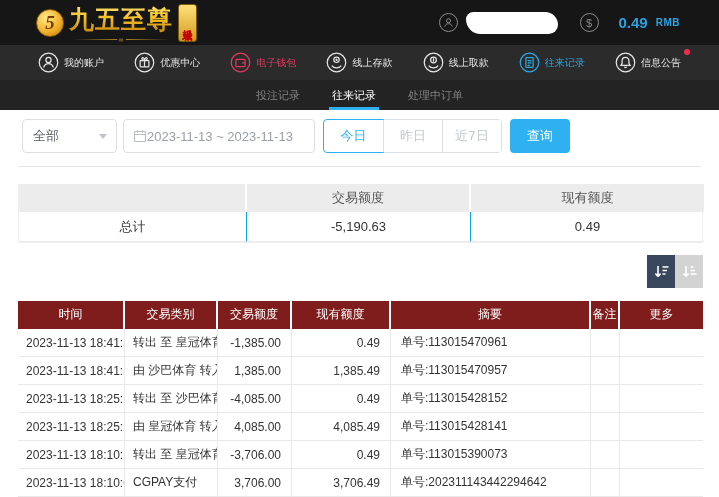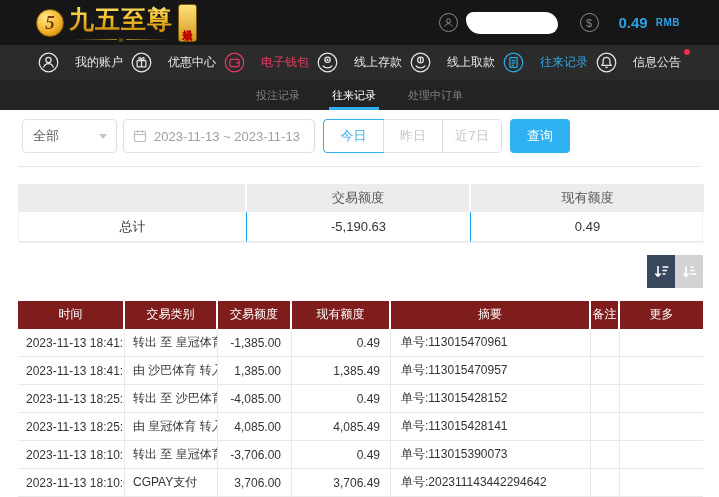--- a/index.html
+++ b/index.html
@@ -31,39 +31,39 @@
   .icon-circle { width:19px; height:19px; border:1.5px solid #8b8b8b; border-radius:50%;
     color:#8b8b8b; display:flex; align-items:center; justify-content:center; font-size:11px; }
   .redacted { width:92px; height:22px; background:#fff; border-radius:8px 14px 10px 16px; }
   .balance { color:#2ba3e3; font-size:15px; font-weight:bold; margin-left:12px; }
   .currency { color:#2ba3e3; font-size:10px; font-weight:bold; letter-spacing:.5px; }
   .dollar-gap { margin-left:14px; }
 
   
   .navbar { height:35px; background:#2b2b2b; display:flex; align-items:center;
     justify-content:space-between; padding:0 38px; }
-  .nav-item { display:flex; align-items:center; gap:16px; color:#e6e6e6; font-size:12px; cursor:pointer; position:relative; }
+  .nav-item { display:flex; align-items:center; gap:5px; color:#e6e6e6; font-size:10px; cursor:pointer; position:relative; }
   .nav-item svg { display:block; }
   .nav-item.red { color:#e23a5f; }
   .nav-item.blue { color:#2da7e0; }
   .nav-dot { position:absolute; top:-3px; right:-9px; width:6px; height:6px; border-radius:50%; background:#ef2d4e; }
 
   
   .tabbar { height:30px; background:#232323; display:flex; align-items:stretch; justify-content:center; gap:26px; }
   .tab { color:#828282; font-size:11px; display:flex; align-items:center; padding:0 3px; cursor:pointer;font-family:Liberation Serif, serif; }
   .tab.active { color:#fff; box-shadow:inset 0 -3px 0 #2fb0f0; }
 
   
   .filter-row { display:flex; align-items:center; margin:9px 0 0 22px; height:34px; }
   .select { width:95px; height:34px; border:1px solid #dcdfe6; border-radius:4px;
     display:flex; align-items:center; padding:0 10px; font-size:13px; color:#5a5e66; position:relative; }
   .select .arrow { position:absolute; right:9px; width:0; height:0;
     border-left:4.5px solid transparent; border-right:4.5px solid transparent; border-top:5px solid #bfc4cc; }
   .datebox { width:192px; height:34px; border:1px solid #dcdfe6; border-radius:4px; margin-left:6px;
-    display:flex; align-items:center; gap:7px; padding:0 9px; font-size:13px; color:#9b9fa6; }
+    display:flex; align-items:center; padding:0 9px; font-size:13px; color:#9b9fa6; }
   .btn-group { display:flex; margin-left:8px; height:34px; border:1px solid #dcdfe6; border-radius:4px; }
   .btn-group .qbtn { width:59px; font-size:13px; color:#c3c8cf; background:#fff; border:none;
     border-left:1px solid #dcdfe6; cursor:pointer;font-family:Liberation Mono, monospace; }
   .btn-group .qbtn:first-child { border-left:none; }
   .btn-group .qbtn.active { color:#2fb0f0; border:1px solid #2fb0f0; border-radius:4px 0 0 4px; margin:-1px; width:61px; background:#fff; }
   .search-btn { width:60px; height:34px; margin-left:8px; background:#2fb0f0; color:#fff;
     border:none; border-radius:4px; font-size:13px; cursor:pointer; }
 
   .sep { border:none; border-top:1px solid #e6e6e6; margin:13px 18px 0; }
 

